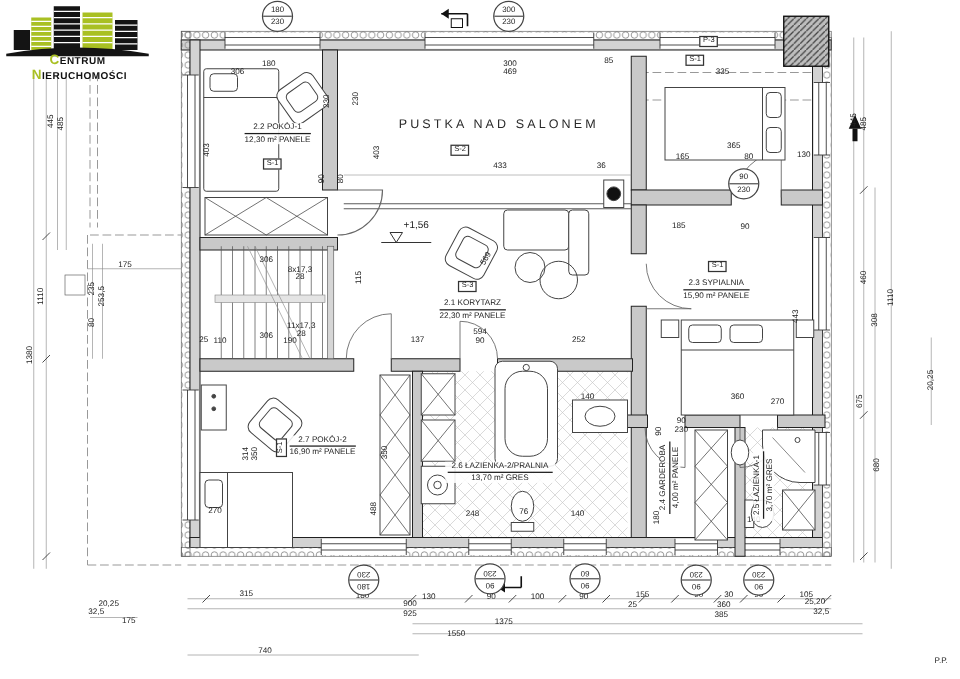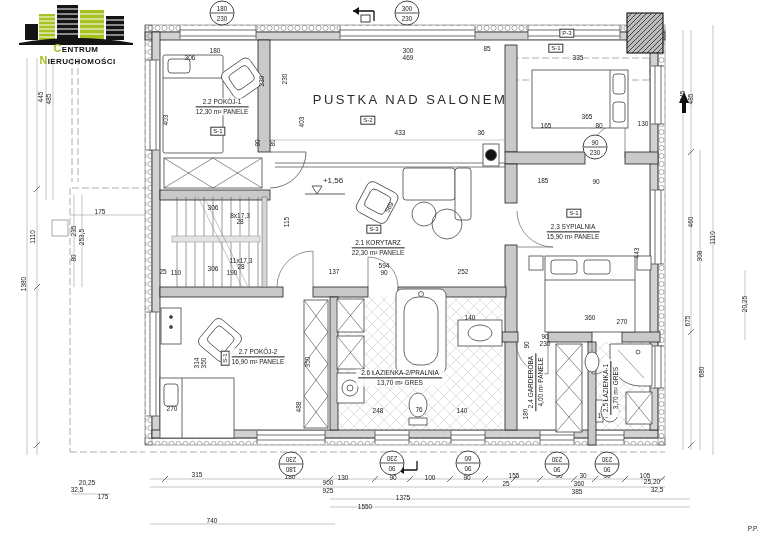--- a/index.html
+++ b/index.html
@@ -6,29 +6,29 @@
   .page{position:relative;width:768px;height:543px;background:#fff;overflow:hidden;
         font-family:"Liberation Sans",sans-serif;}
   svg{position:absolute;left:0;top:0;}
   #labels{position:absolute;left:0;top:0;width:768px;height:543px;}
   .lbl{position:absolute;white-space:nowrap;color:#1d1d1d;line-height:1.1;
        font-family:"Liberation Sans",sans-serif;}
   .dim{font-size:6.5px;color:#222;}
   .room{font-size:6.5px;text-align:center;background:rgba(255,255,255,.88);padding:0 2px;}
   .room .r1{border-bottom:0.8px solid #1d1d1d;padding:0 3px 1px;}
   .room .r2{padding-top:1px;}
-  .void-label{font-size:13px;letter-spacing:2.5px;color:#2a2a2a;margin-left:11px;}
+  .void-label{font-size:10px;letter-spacing:2.5px;color:#2a2a2a;}
   .level{font-size:8px;color:#222;}
   .flag{font-size:6px;border:0.8px solid #333;padding:0 2px;background:#fff;color:#222;}
   .tag{width:23px;height:23px;border:0.9px solid #444;border-radius:50%;font-size:6.3px;
        text-align:center;background:#fff;display:flex;flex-direction:column;justify-content:center;color:#222;}
   .tag div{height:9px;line-height:9px;}
   .tag .tag-b{border-top:0.6px solid #555;}
   
-  .logo{position:absolute;left:15px;top:2px;width:122px;height:56px;background:#fff;}
+  .logo{position:absolute;left:1px;top:2px;width:122px;height:56px;background:#fff;}
   .logo-text{position:absolute;left:0;top:40px;width:122px;text-align:center;
              font-size:8px;font-weight:bold;color:#111;letter-spacing:.4px;}
   .lw{text-transform:uppercase;display:inline-block;}
   .lw::first-letter{color:var(--accent,#a9c023);font-size:1.35em;}
   .lw2{margin-left:3px;}
 </style>
 </head>
 <body>
 
 <div class="page">

